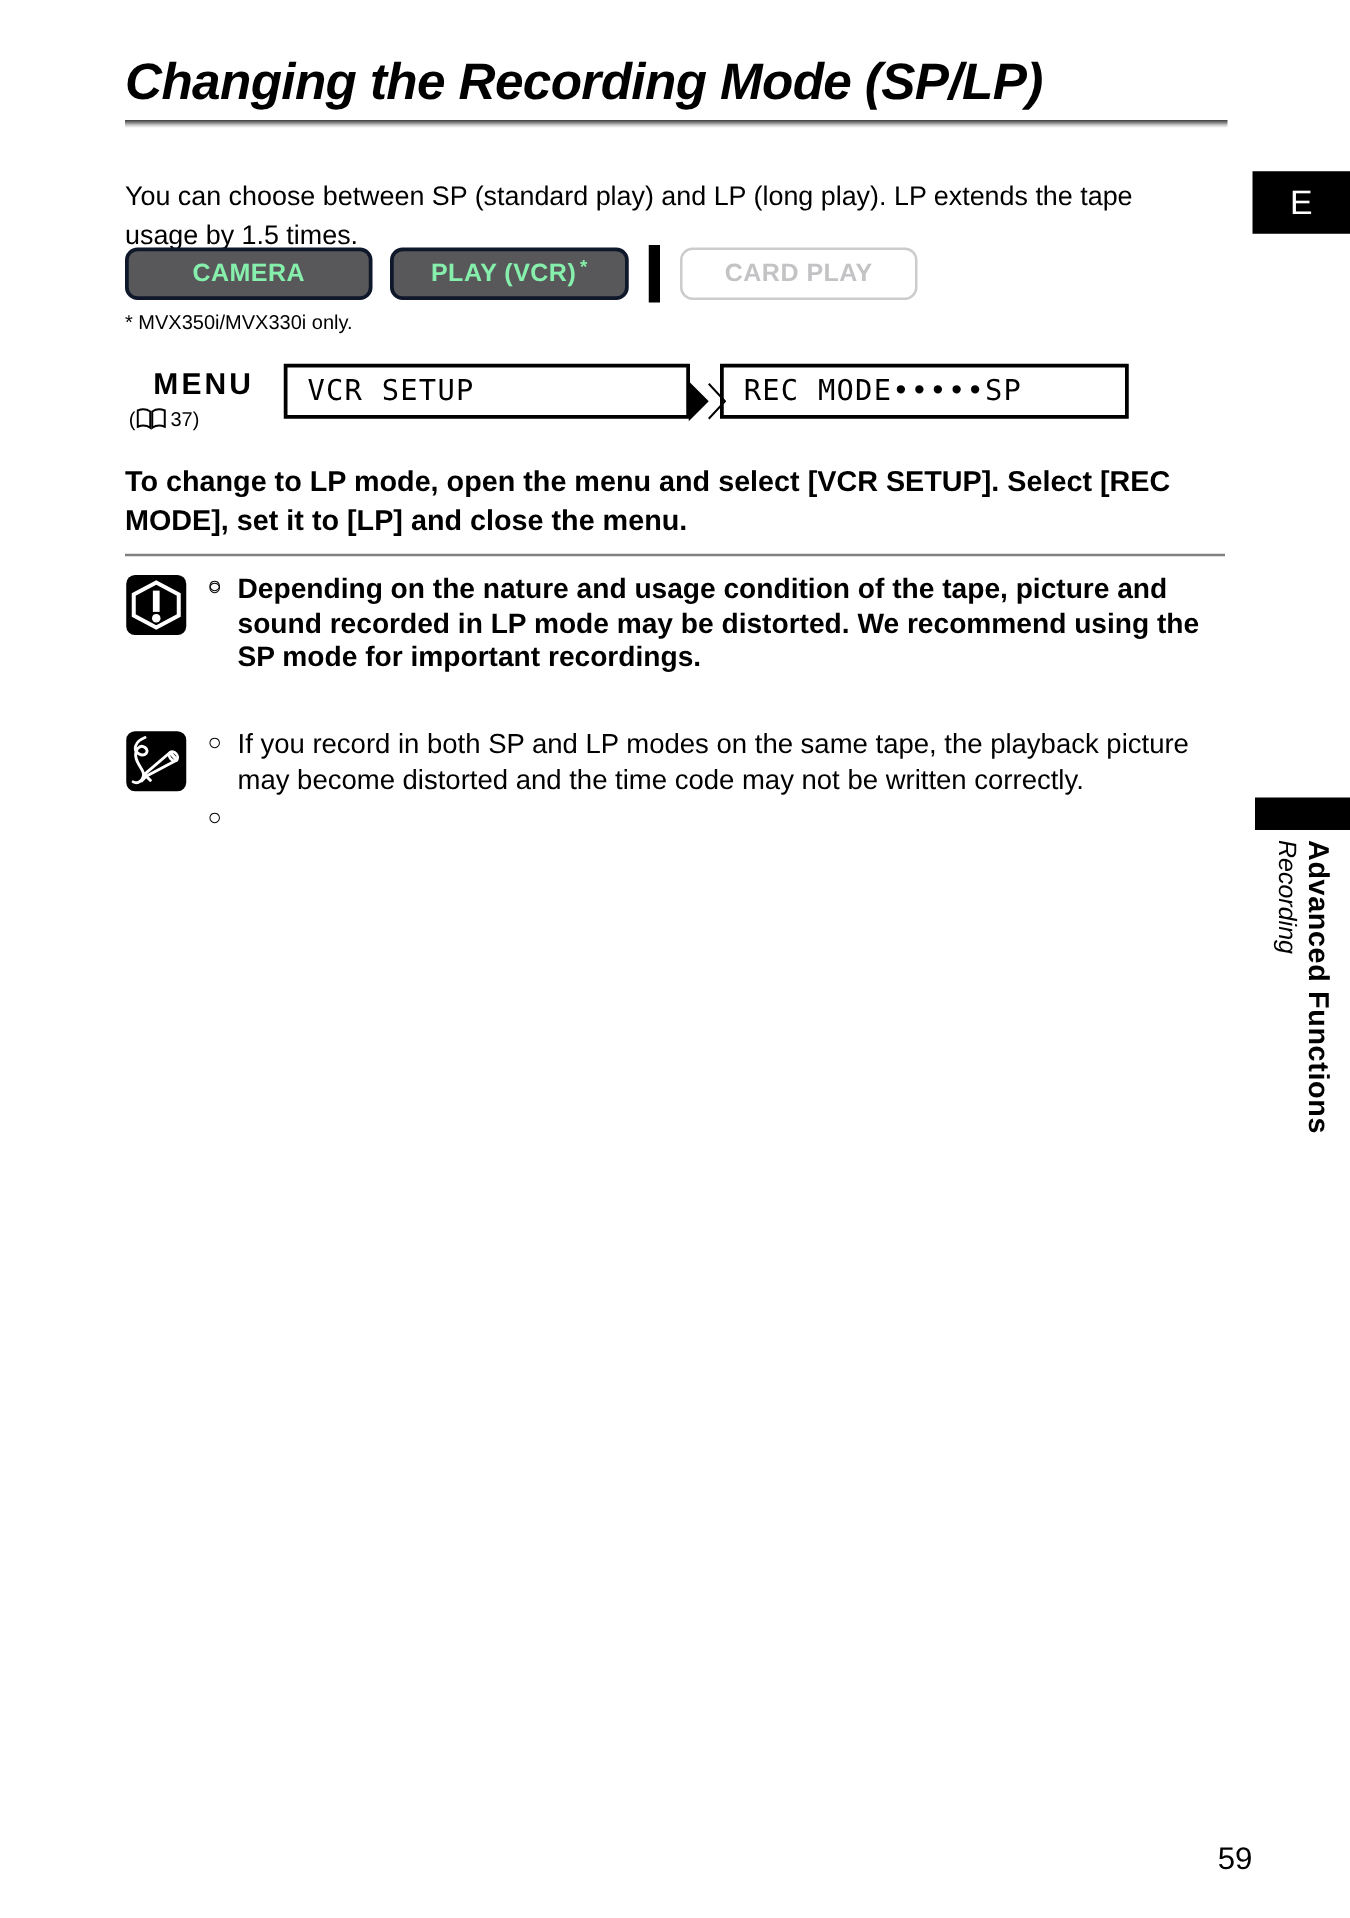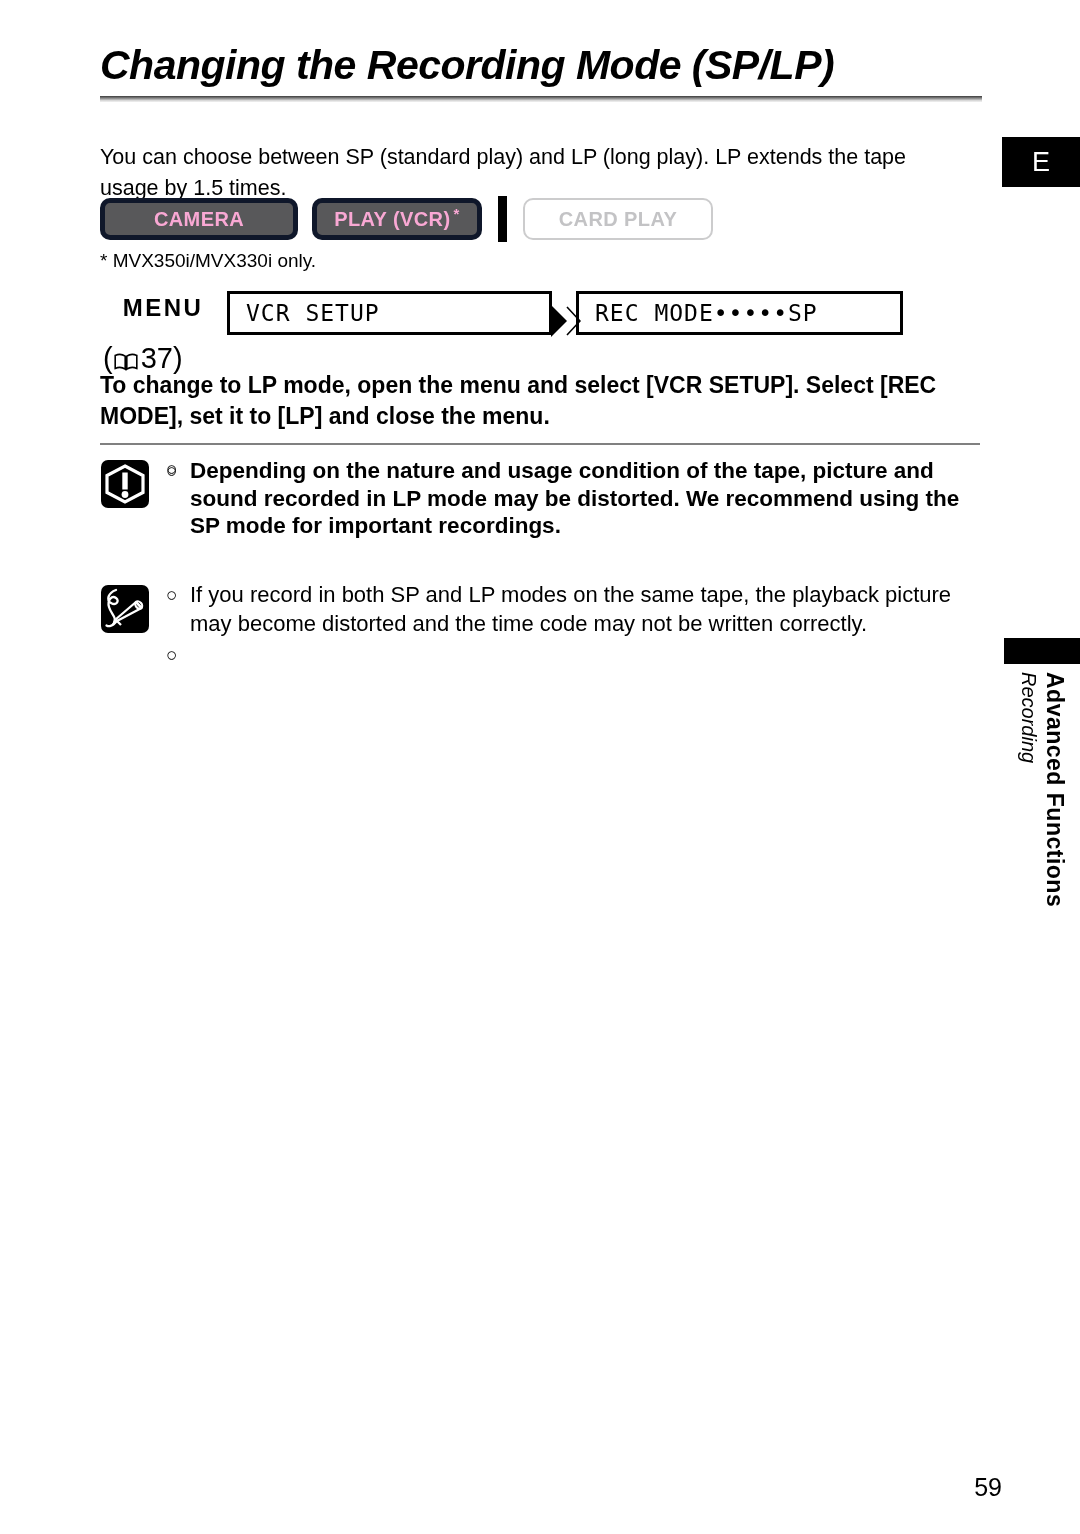--- a/index.html
+++ b/index.html
@@ -78,67 +78,67 @@
     align-items: center;
     justify-content: center;
     font-size: 20px;
     font-weight: bold;
     letter-spacing: 0.4px;
     box-sizing: border-box;
     white-space: nowrap;
   }
   .mode-btn.active {
     background: #58585a;
-    color: #f9a8d4;
-    border: 5px solid #0f172a;
+    color: #86efac;
+    border: 3px solid #0f172a;
   }
   .mode-btn.disabled {
     background: #ffffff;
     color: #c3c3c5;
     border: 2px solid #cccccd;
   }
   .mode-btn .star {
     font-size: 15px;
     vertical-align: super;
     margin-left: 3px;
     position: relative;
     top: -6px;
   }
   #btn-camera      { width: 198px; margin-right: 14px; }
-  #btn-play-vcr    { width: 170px; }
+  #btn-play-vcr    { width: 191px; }
   #mode-separator  { width: 9px; height: 46px; background: #000000; margin: 0 16px; }
   #btn-card-camera { width: 196px; margin-right: 20px; }
   #btn-card-play   { width: 190px; align-items: center; }
 
   
   #footnote {
     position: absolute;
     left: 100px;
     top: 250px;
-    font-size: 19px;
+    font-size: 16px;
   }
 
   
   #menu-label {
     position: absolute;
     left: 103px;
     top: 294px;
     width: 120px;
   }
   #menu-label .menu-word {
     font-size: 24px;
     font-weight: bold;
     letter-spacing: 2.5px;
     display: block;
     text-align: center;
   }
   #menu-label .menu-ref {
     display: block;
-    margin-top: 20px;
-    font-size: 29px;
+    margin-top: 4px;
+    font-size: 16px;
     white-space: nowrap;
   }
   .book-icon {
     display: inline-block;
     width: 24px;
     height: 18px;
     position: relative;
     vertical-align: -3px;
     margin: 0 3px 0 1px;
   }

